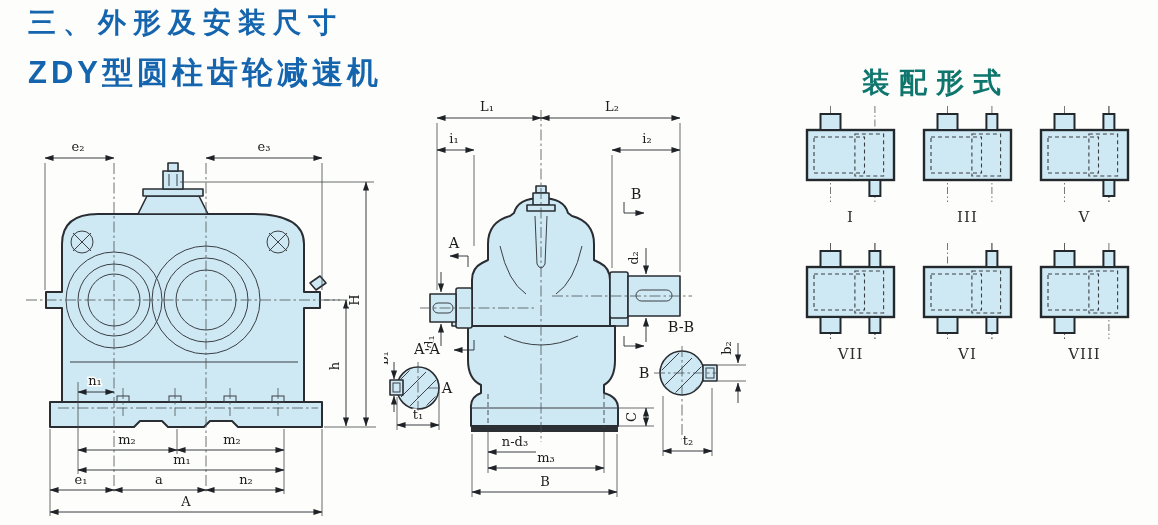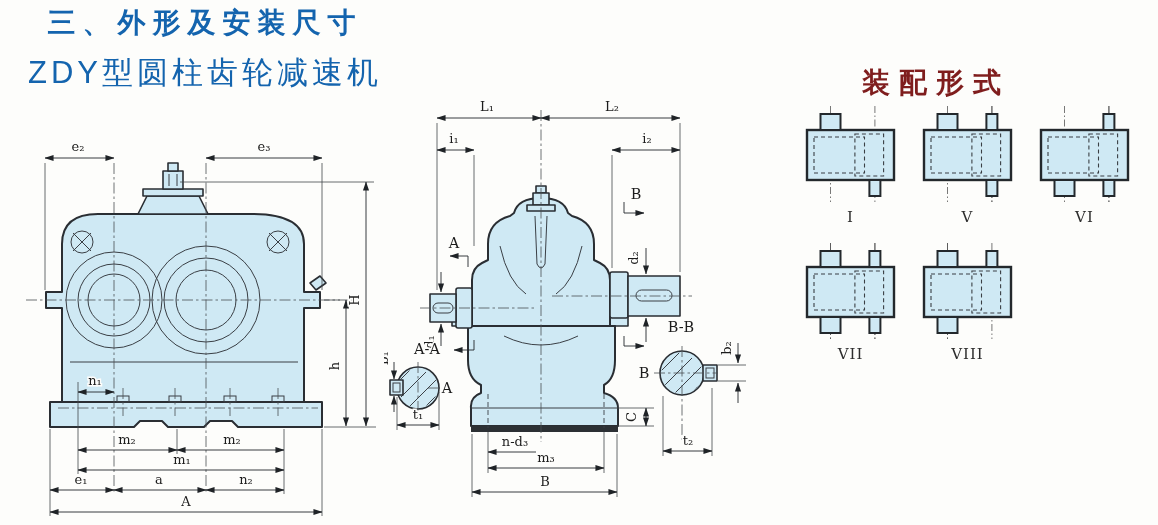--- a/index.html
+++ b/index.html
@@ -3,32 +3,32 @@
 <meta charset="utf-8">
 <style>
   html,body{margin:0;padding:0;}
   .page{
     position:relative;
     width:1158px;height:525px;
     background:#fdfdfb;
     overflow:hidden;
     font-family:"Liberation Sans", sans-serif;
   }
-  .title-block{position:absolute;left:28px;top:6px;text-align:center;}
+  .title-block{position:absolute;left:28px;top:6px;}
   .title-main{
     font-size:28px;font-weight:bold;color:#1464ae;
     letter-spacing:7px;line-height:1.2;margin:0;
   }
   .title-sub{
-    font-size:31px;font-weight:normal;color:#1464ae;
+    font-size:31px;font-weight:bold;color:#1464ae;
     letter-spacing:4px;line-height:1.2;margin:14px 0 0 0;
   }
   .asm-title{
     position:absolute;left:862px;top:64px;
-    font-size:28px;font-weight:bold;color:#7f1d1d;letter-spacing:9px;
+    font-size:28px;font-weight:bold;color:#0f766e;letter-spacing:9px;
   }
   .drawing{position:absolute;}
   #front-view{left:6px;top:130px;}
   #side-view{left:384px;top:96px;}
   #assembly-grid{
     position:absolute;left:792px;top:102px;width:352px;
     display:grid;grid-template-columns:repeat(3,117px);grid-auto-rows:137px;
   }
   .asm-cell{display:flex;flex-direction:column;align-items:center;}
   .asm-svg{width:107px;height:104px;display:block;}
@@ -347,62 +347,74 @@
           <rect class="dash" x="57.9" y="32" width="28.7" height="42"></rect>
           <rect class="stub" x="23.5" y="12" width="20" height="16"></rect>
           <rect class="stub" x="72.4" y="78" width="11" height="16"></rect>
         </svg>
         <div class="asm-label">I</div>
       </div>
       <div class="asm-cell">
         <svg viewBox="0 0 107 104" class="asm-svg">
           <line class="cl" x1="33.5" y1="4" x2="33.5" y2="100"></line>
           <line class="cl" x1="77.9" y1="4" x2="77.9" y2="100"></line>
+          <rect class="box" x="10" y="28" width="87" height="50"></rect>
+          <rect class="dash" x="17" y="35" width="50.5" height="36"></rect>
+          <rect class="dash" x="57.9" y="32" width="28.7" height="42"></rect>
+          <rect class="stub" x="23.5" y="12" width="20" height="16"></rect>
+          <rect class="stub" x="72.4" y="12" width="11" height="16"></rect>
+        </svg>
+        <div class="asm-label">III</div>
+      </div>
+      <div class="asm-cell">
+        <svg viewBox="0 0 107 104" class="asm-svg">
+          <line class="cl" x1="33.5" y1="4" x2="33.5" y2="100"></line>
+          <line class="cl" x1="77.9" y1="4" x2="77.9" y2="100"></line>
           <line class="cl" x1="77.9" y1="4" x2="77.9" y2="100"></line>
           <rect class="box" x="10" y="28" width="87" height="50"></rect>
           <rect class="dash" x="17" y="35" width="50.5" height="36"></rect>
           <rect class="dash" x="57.9" y="32" width="28.7" height="42"></rect>
           <rect class="stub" x="23.5" y="12" width="20" height="16"></rect>
           <rect class="stub" x="72.4" y="12" width="11" height="16"></rect>
           <rect class="stub" x="72.4" y="78" width="11" height="16"></rect>
         </svg>
         <div class="asm-label">V</div>
-      </div>
-      <div class="asm-cell">
-        <svg viewBox="0 0 107 104" class="asm-svg">
-          <line class="cl" x1="77.9" y1="4" x2="77.9" y2="100"></line>
-          <line class="cl" x1="33.5" y1="4" x2="33.5" y2="100"></line>
-          <line class="cl" x1="77.9" y1="4" x2="77.9" y2="100"></line>
-          <rect class="box" x="10" y="28" width="87" height="50"></rect>
-          <rect class="dash" x="17" y="35" width="50.5" height="36"></rect>
-          <rect class="dash" x="57.9" y="32" width="28.7" height="42"></rect>
-          <rect class="stub" x="72.4" y="12" width="11" height="16"></rect>
-          <rect class="stub" x="23.5" y="78" width="20" height="16"></rect>
-          <rect class="stub" x="72.4" y="78" width="11" height="16"></rect>
-        </svg>
-        <div class="asm-label">VI</div>
       </div>
       <div class="asm-cell">
         <svg viewBox="0 0 107 104" class="asm-svg">
           <line class="cl" x1="33.5" y1="4" x2="33.5" y2="100"></line>
           <line class="cl" x1="77.9" y1="4" x2="77.9" y2="100"></line>
           <line class="cl" x1="33.5" y1="4" x2="33.5" y2="100"></line>
           <line class="cl" x1="77.9" y1="4" x2="77.9" y2="100"></line>
           <rect class="box" x="10" y="28" width="87" height="50"></rect>
           <rect class="dash" x="17" y="35" width="50.5" height="36"></rect>
           <rect class="dash" x="57.9" y="32" width="28.7" height="42"></rect>
           <rect class="stub" x="23.5" y="12" width="20" height="16"></rect>
           <rect class="stub" x="72.4" y="12" width="11" height="16"></rect>
           <rect class="stub" x="23.5" y="78" width="20" height="16"></rect>
           <rect class="stub" x="72.4" y="78" width="11" height="16"></rect>
         </svg>
         <div class="asm-label">VII</div>
       </div>
       <div class="asm-cell">
         <svg viewBox="0 0 107 104" class="asm-svg">
+          <line class="cl" x1="77.9" y1="4" x2="77.9" y2="100"></line>
+          <line class="cl" x1="33.5" y1="4" x2="33.5" y2="100"></line>
+          <line class="cl" x1="77.9" y1="4" x2="77.9" y2="100"></line>
+          <rect class="box" x="10" y="28" width="87" height="50"></rect>
+          <rect class="dash" x="17" y="35" width="50.5" height="36"></rect>
+          <rect class="dash" x="57.9" y="32" width="28.7" height="42"></rect>
+          <rect class="stub" x="72.4" y="12" width="11" height="16"></rect>
+          <rect class="stub" x="23.5" y="78" width="20" height="16"></rect>
+          <rect class="stub" x="72.4" y="78" width="11" height="16"></rect>
+        </svg>
+        <div class="asm-label">VI</div>
+      </div>
+      <div class="asm-cell">
+        <svg viewBox="0 0 107 104" class="asm-svg">
           <line class="cl" x1="33.5" y1="4" x2="33.5" y2="100"></line>
           <line class="cl" x1="77.9" y1="4" x2="77.9" y2="100"></line>
           <line class="cl" x1="33.5" y1="4" x2="33.5" y2="100"></line>
           <rect class="box" x="10" y="28" width="87" height="50"></rect>
           <rect class="dash" x="17" y="35" width="50.5" height="36"></rect>
           <rect class="dash" x="57.9" y="32" width="28.7" height="42"></rect>
           <rect class="stub" x="23.5" y="12" width="20" height="16"></rect>
           <rect class="stub" x="72.4" y="12" width="11" height="16"></rect>
           <rect class="stub" x="23.5" y="78" width="20" height="16"></rect>
         </svg>

